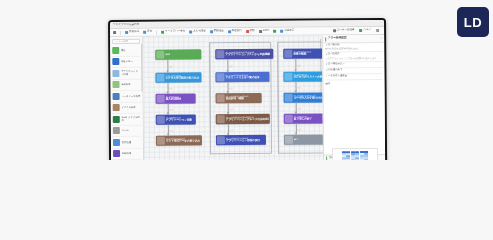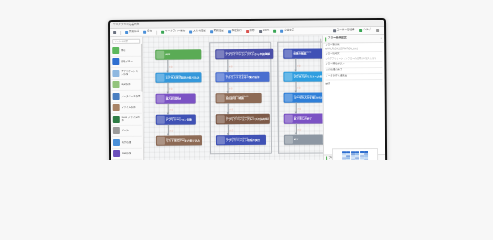--- a/index.html
+++ b/index.html
@@ -177,20 +177,23 @@
   .th-c { height: 1.6px; border-radius: 0.3px; }
 
   
   .rp-resize { position: absolute; right: 1px; top: 47px; font-size: 2.2px; color: #bbb; }
 </style>
 </head>
 <body>
 
 <div id="root">
 
+  <div id="logo-badge">
+    <span>LD</span>
+  </div>
 
   <div id="device">
     <div id="screen">
 
       <div id="titlebar">
         <span class="tt">ワークフロー定義画面</span>
       </div>
 
       <div id="toolbar">
 

